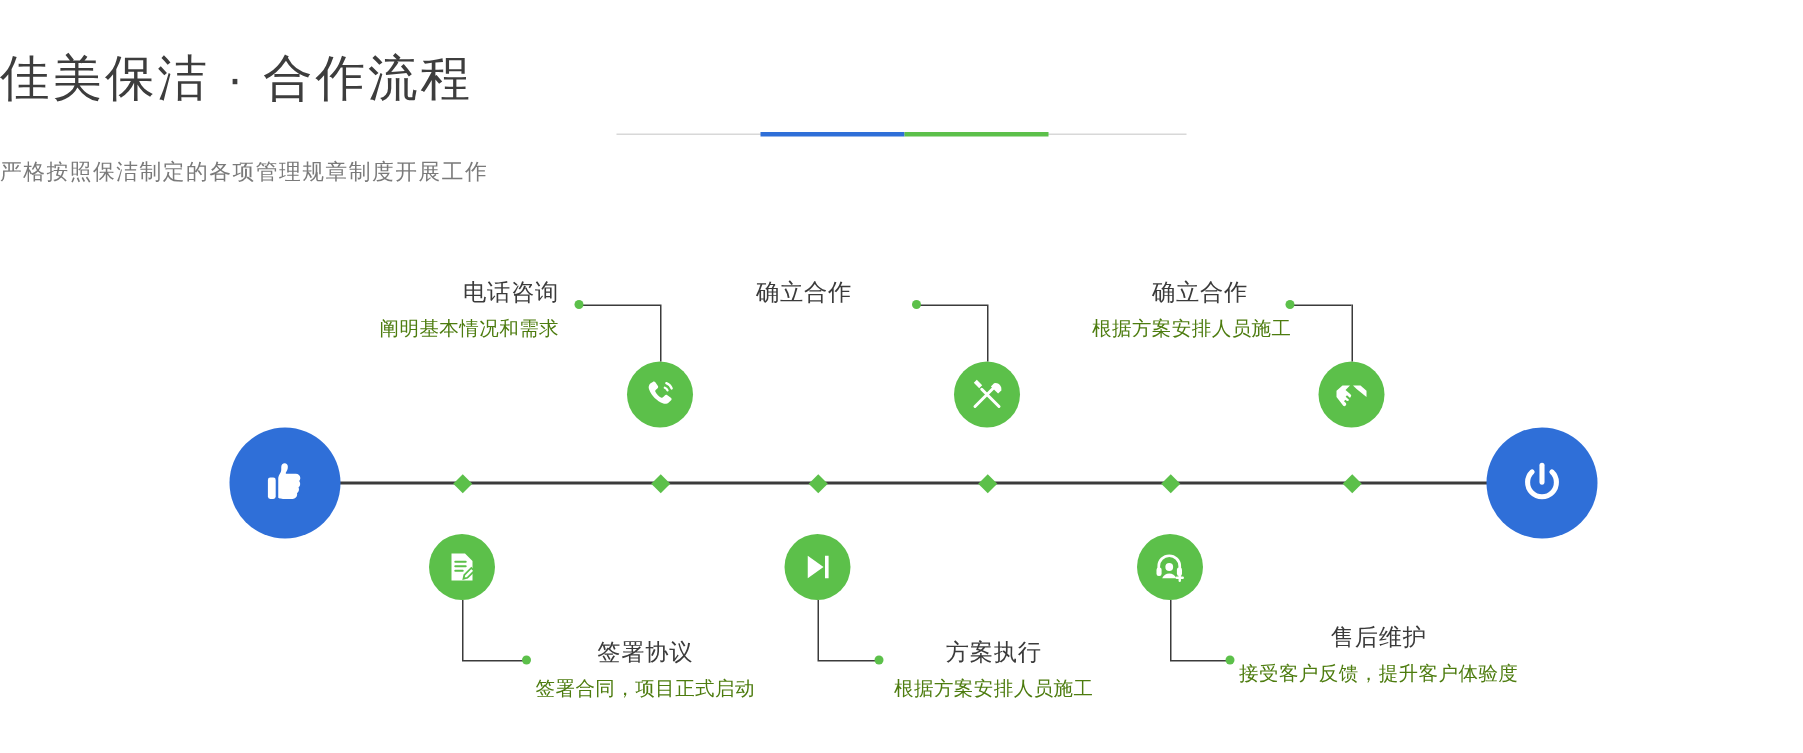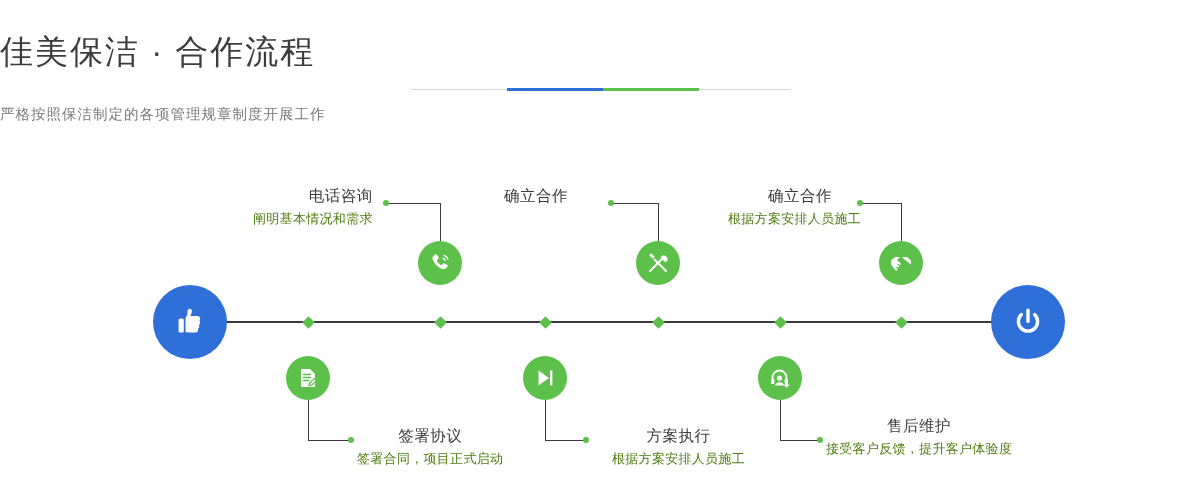--- a/index.html
+++ b/index.html
@@ -233,21 +233,21 @@
   <div class="diamond" style="left:541px;"></div>
   <div class="node" style="left:523px; top:356px;">
     <svg width="24" height="24" viewBox="0 0 24 24" aria-hidden="true">
       <path fill="#ffffff" d="M5.5 4.5L16 12 5.5 19.5z"></path>
       <rect fill="#ffffff" x="17" y="4.5" width="2.4" height="15"></rect>
     </svg>
   </div>
   <div class="connector conn-v" style="left:545px; top:400px; height:40px;"></div>
   <div class="connector conn-h" style="left:545px; top:440px; width:40px;"></div>
   <div class="dot" style="left:583px; top:437px;"></div>
-  <div class="label below" style="left:612px; top:426px;">
+  <div class="label below" style="left:596px; top:426px;">
     <div class="lab-title">方案执行</div>
     <div class="lab-desc">根据方案安排人员施工</div>
   </div>
 
   <div class="diamond" style="left:897px;"></div>
   <div class="node" style="left:879px; top:241px;">
     <svg width="24" height="24" viewBox="0 0 24 24" aria-hidden="true">
       <path fill="#ffffff" d="M2 9.5l4-3.5h5l-3 3 3.3 2.9a1.4 1.4 0 0 1-.1 2.1l-.3.2-1.9-1.7-.9 1 2.4 2.1-.2.2a1.4 1.4 0 0 1-2 0l-.4-.3-.9 1 1.3 1.2a1.3 1.3 0 0 1-1.8 1.8L2 13.6z"></path>
       <path fill="#ffffff" d="M22 9.5l-4-3.5h-5l2.2 2.2L22 13.6z"></path>
     </svg>

